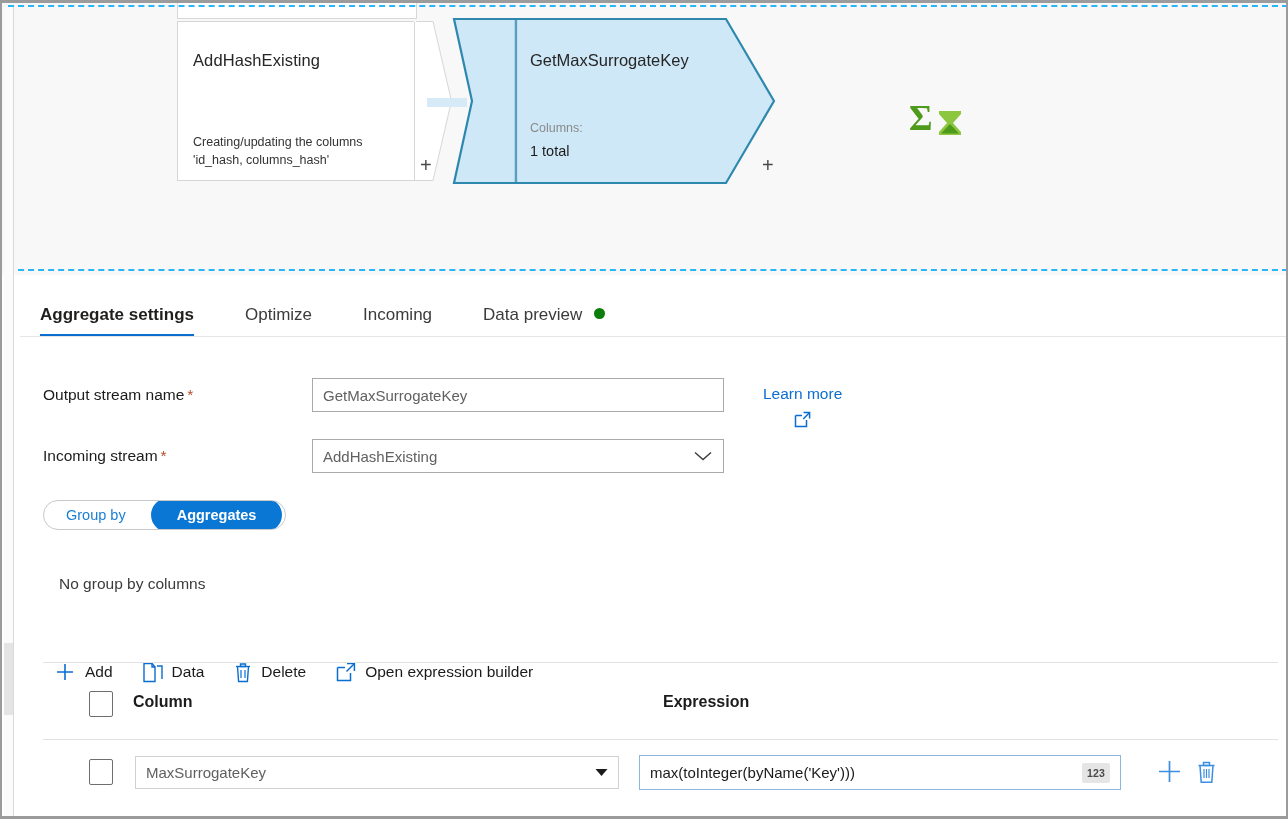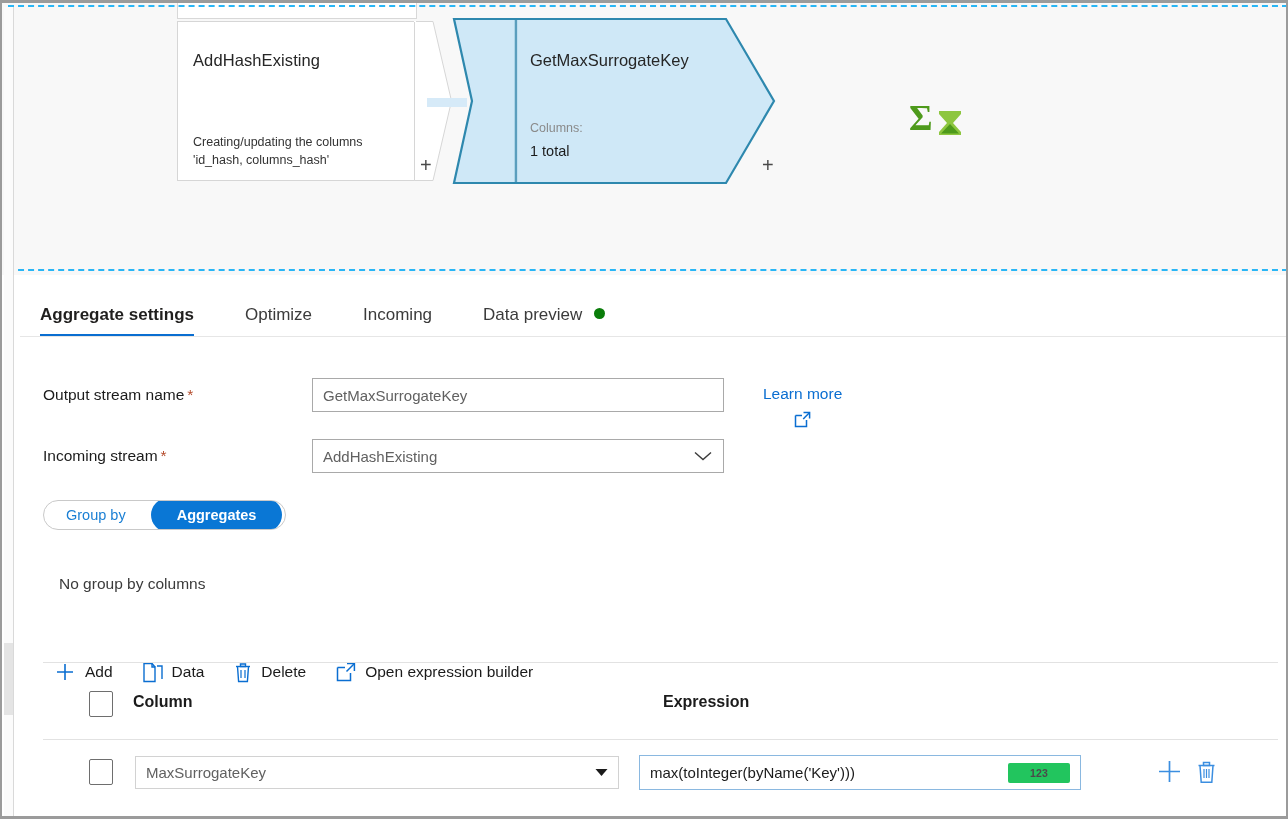--- a/index.html
+++ b/index.html
@@ -301,22 +301,22 @@
   }
   .th {
     font-size: 16px;
     font-weight: 700;
     color: #1b1b1b;
   }
   .numbadge {
     font-size: 10.5px;
     font-weight: 700;
     color: #4a4a4a;
-    background: #22c55e;
-    padding: 4px 22px;
+    background: #e5e5e5;
+    padding: 4px 5px;
     border-radius: 2px;
     letter-spacing: .2px;
   }
   .icon-btn { cursor: pointer; display: block; }
 
   
   .scroll-track {
     position: absolute;
     left: 2px; top: 4px;
     width: 9px;
@@ -484,21 +484,21 @@
       <div class="chk"></div>
     </div>
 
     <div class="selectbox" style="left:133px; top:753px; width:484px; border-color:#d2d2d2; height:33px;">
       <span>MaxSurrogateKey</span>
       <svg width="13" height="9" viewBox="0 0 13 9">
         <path d="M0.5,1 L12.5,1 L6.5,8 Z" fill="#1b1b1b"></path>
       </svg>
     </div>
 
-    <div class="txtbox" style="left:637px; top:752px; width:442px; height:35px; border-color:#8ab8e0; justify-content:space-between; color:#1b1b1b;">
+    <div class="txtbox" style="left:637px; top:752px; width:482px; height:35px; border-color:#8ab8e0; justify-content:space-between; color:#1b1b1b;">
       <span>max(toInteger(byName('Key')))</span>
       <span class="numbadge">123</span>
     </div>
 
     <div style="position:absolute; left:1155px; top:756px;">
       <svg class="icon-btn" width="25" height="25" viewBox="0 0 25 25">
         <path d="M12.5,2 L12.5,23 M2,12.5 L23,12.5" stroke="#3b8ee0" stroke-width="1.7" fill="none"></path>
       </svg>
     </div>
     <div style="position:absolute; left:1194px; top:756px;">

